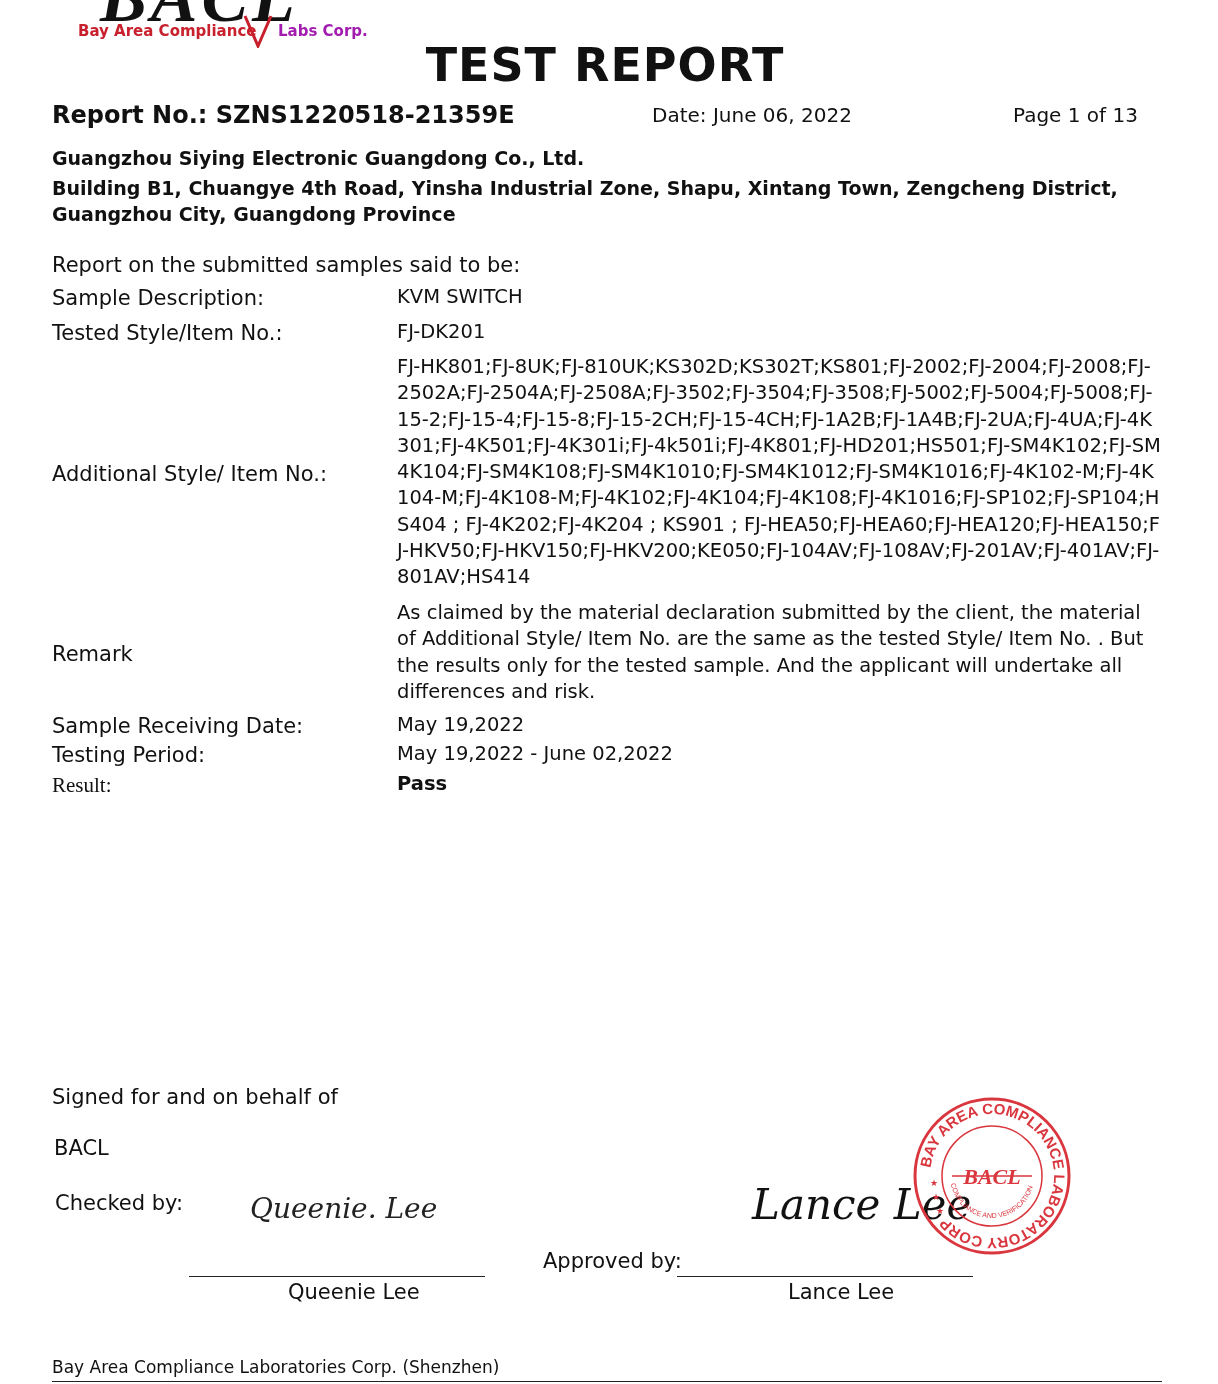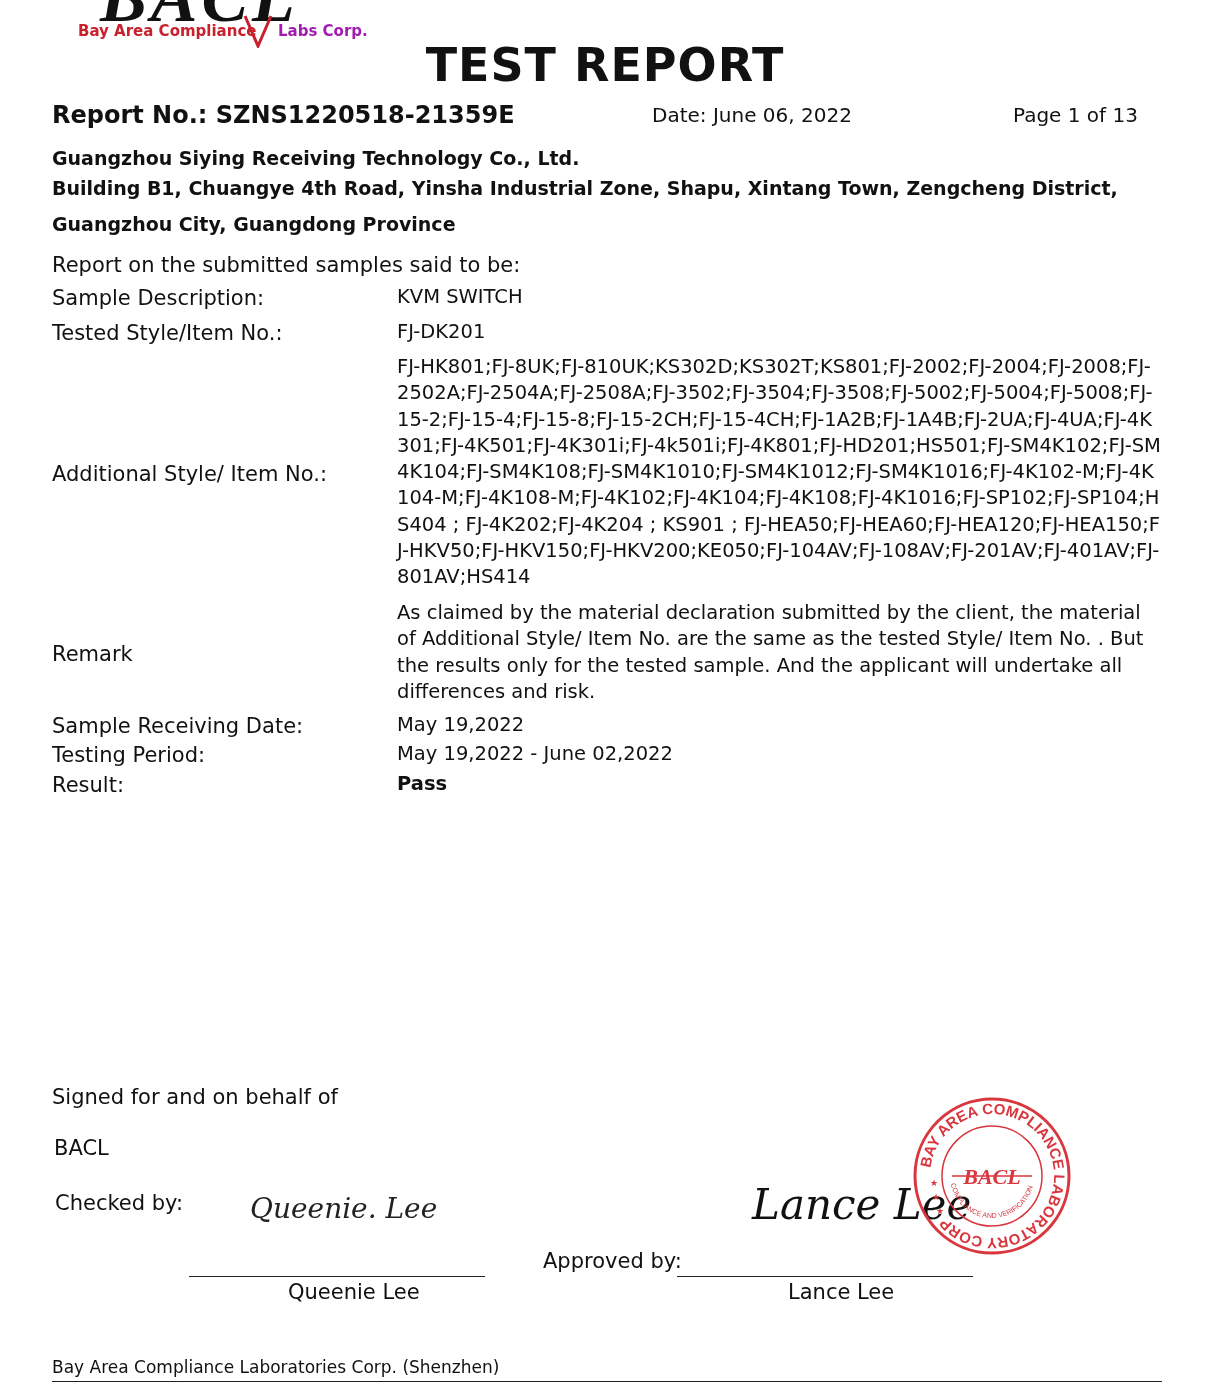--- a/index.html
+++ b/index.html
@@ -37,23 +37,23 @@
 <svg class="abs logo-v" width="30" height="34" viewBox="0 0 30 34">
   <path d="M2 2 L15 32 L28 2" stroke="#c8202c" stroke-width="3" fill="none"></path>
 </svg>
 <div class="abs logo-line2">Labs Corp.</div>
 
 <div class="abs title">TEST REPORT</div>
 <div class="abs rpt-no">Report No.:  SZNS1220518-21359E</div>
 <div class="abs rpt-date">Date: June 06, 2022</div>
 <div class="abs rpt-page">Page 1 of 13</div>
 
-<div class="abs company" style="top:147px;">Guangzhou Siying Receiving Technology Co., Ltd.</div>
+<div class="abs company" style="top:147px;">Guangzhou Siying Electronic Guangdong Co., Ltd.</div>
 <div class="abs company" style="top:177px;">Building B1, Chuangye 4th Road, Yinsha Industrial Zone, Shapu, Xintang Town, Zengcheng District,</div>
-<div class="abs company" style="top:203px;margin-top:10px;">Guangzhou City, Guangdong Province</div>
+<div class="abs company" style="top:203px;">Guangzhou City, Guangdong Province</div>
 
 <div class="abs row-label" style="top:253px;">Report on the submitted samples said to be:</div>
 
 <div class="abs row-label" style="top:286px;">Sample Description:</div>
 <div class="abs row-val" style="top:284px;">KVM SWITCH</div>
 
 <div class="abs row-label" style="top:321px;">Tested Style/Item No.:</div>
 <div class="abs row-val" style="top:319px;">FJ-DK201</div>
 
 <div class="abs row-label" style="top:462px;">Additional Style/ Item No.:</div>
@@ -61,21 +61,21 @@
 
 <div class="abs row-label" style="top:642px;">Remark</div>
 <div class="abs row-val" style="top:600px;">As claimed by the material declaration submitted by the client, the material of Additional Style/ Item No. are the same as the tested Style/ Item No. . But the results only for the tested sample. And the applicant will undertake all differences and risk.</div>
 
 <div class="abs row-label" style="top:714px;">Sample Receiving Date:</div>
 <div class="abs row-val" style="top:712px;">May 19,2022</div>
 
 <div class="abs row-label" style="top:743px;">Testing Period:</div>
 <div class="abs row-val" style="top:741px;">May 19,2022 - June 02,2022</div>
 
-<div class="abs row-label" style="top:773px;">Result:</div>
+<div class="abs row-label" style="top:773px;font-family:Liberation Serif, serif;">Result:</div>
 <div class="abs row-val pass" style="top:771px;">Pass</div>
 
 <div class="abs row-label" style="top:1085px;">Signed for and on behalf of</div>
 <div class="abs row-label" style="top:1136px; left:54px;">BACL</div>
 
 <div class="abs sig-text" style="left:250px; top:1192px; font-size:28px; color:#222;">Queenie. Lee</div>
 <div class="abs row-label" style="top:1191px; left:55px;">Checked by:</div>
 <div class="abs sig-line" style="left:189px; top:1276px; width:296px;"></div>
 <div class="abs row-label" style="top:1280px; left:288px;">Queenie Lee</div>
 

